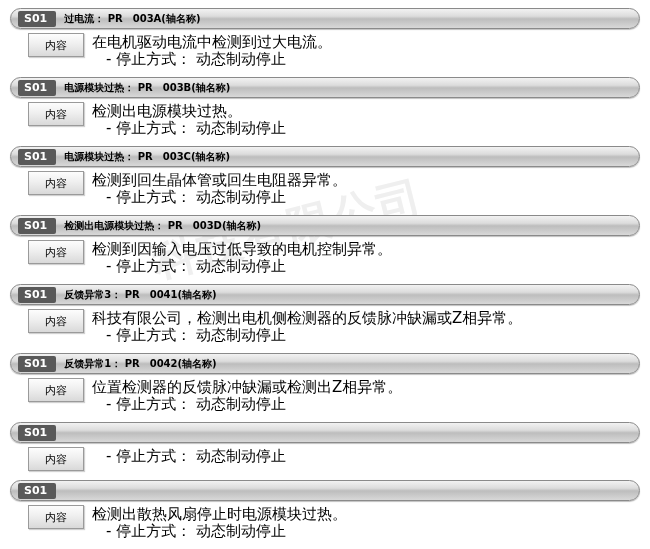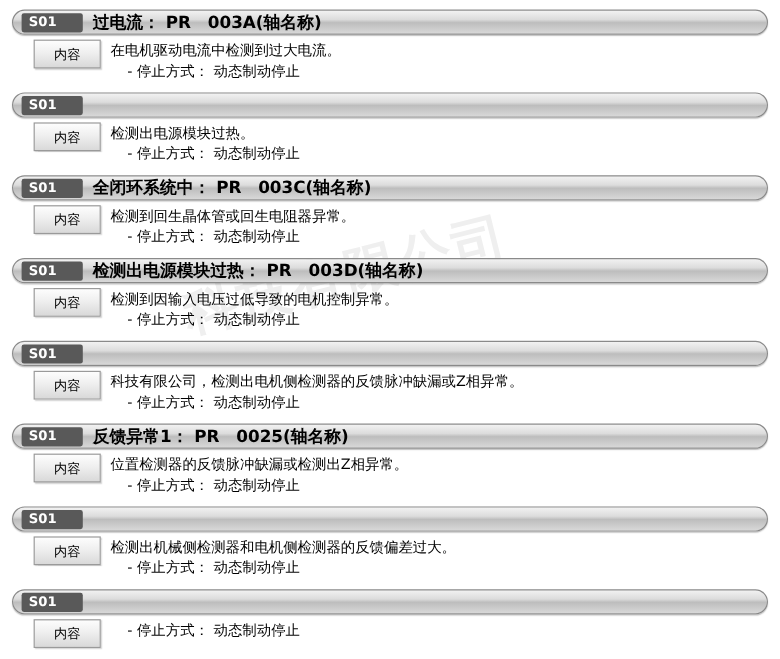--- a/index.html
+++ b/index.html
@@ -50,27 +50,27 @@
     align-items: center;
     padding-left: 7px;
     box-shadow: 0 1px 1px rgba(0,0,0,0.25);
   }
   .code-box {
     background: #595959;
     color: #ffffff;
     font-size: 11px;
     font-weight: bold;
     line-height: 14px;
-    padding: 1px 22px 1px 6px;
+    padding: 1px 9px 1px 6px;
     border-radius: 2px;
     margin-right: 8px;
     font-family: "DejaVu Sans", "Liberation Sans", sans-serif;
   }
   .header-title {
-    font-size: 14px;
+    font-size: 10px;
     font-weight: bold;
     color: #000000;
     white-space: nowrap;
   }
   .body-row {
     display: flex;
     align-items: flex-start;
     margin-top: 4px;
     padding-left: 2px;
   }
@@ -88,21 +88,21 @@
     justify-content: center;
     font-size: 11px;
     color: #000;
     box-shadow: 1px 1px 1px rgba(0,0,0,0.18);
   }
   .desc-cell {
     flex: 1;
     padding-top: 1px;
   }
   .desc-line {
-    font-size: 12px;
+    font-size: 15px;
     color: #000;
     line-height: 17px;
     white-space: nowrap;
   }
   .desc-line.sub {
     padding-left: 14px;
   }
 </style>
 </head>
 <body>
@@ -119,33 +119,34 @@
           <div class="label-cell">内容</div>
           <div class="desc-cell">
             <div class="desc-line">在电机驱动电流中检测到过大电流。</div>
             <div class="desc-line sub">- 停止方式： 动态制动停止</div>
           </div>
         </div>
       </div>
       <div class="entry">
         <div class="header-bar">
           <span class="code-box">S01</span>
+          <span class="header-title">电源模块过热： PR 003B(轴名称)</span>
         </div>
         <div class="body-row">
           <div class="label-cell">内容</div>
           <div class="desc-cell">
             <div class="desc-line">检测出电源模块过热。</div>
             <div class="desc-line sub">- 停止方式： 动态制动停止</div>
           </div>
         </div>
       </div>
       <div class="entry">
         <div class="header-bar">
           <span class="code-box">S01</span>
-          <span class="header-title">全闭环系统中： PR 003C(轴名称)</span>
+          <span class="header-title">电源模块过热： PR 003C(轴名称)</span>
         </div>
         <div class="body-row">
           <div class="label-cell">内容</div>
           <div class="desc-cell">
             <div class="desc-line">检测到回生晶体管或回生电阻器异常。</div>
             <div class="desc-line sub">- 停止方式： 动态制动停止</div>
           </div>
         </div>
       </div>
       <div class="entry">
@@ -157,59 +158,60 @@
           <div class="label-cell">内容</div>
           <div class="desc-cell">
             <div class="desc-line">检测到因输入电压过低导致的电机控制异常。</div>
             <div class="desc-line sub">- 停止方式： 动态制动停止</div>
           </div>
         </div>
       </div>
       <div class="entry">
         <div class="header-bar">
           <span class="code-box">S01</span>
+          <span class="header-title">反馈异常3： PR 0041(轴名称)</span>
         </div>
         <div class="body-row">
           <div class="label-cell">内容</div>
           <div class="desc-cell">
             <div class="desc-line">科技有限公司，检测出电机侧检测器的反馈脉冲缺漏或Z相异常。</div>
             <div class="desc-line sub">- 停止方式： 动态制动停止</div>
           </div>
         </div>
       </div>
       <div class="entry">
         <div class="header-bar">
           <span class="code-box">S01</span>
-          <span class="header-title">反馈异常1： PR 0025(轴名称)</span>
+          <span class="header-title">反馈异常1： PR 0042(轴名称)</span>
         </div>
         <div class="body-row">
           <div class="label-cell">内容</div>
           <div class="desc-cell">
             <div class="desc-line">位置检测器的反馈脉冲缺漏或检测出Z相异常。</div>
             <div class="desc-line sub">- 停止方式： 动态制动停止</div>
           </div>
         </div>
       </div>
       <div class="entry">
         <div class="header-bar">
           <span class="code-box">S01</span>
         </div>
         <div class="body-row">
           <div class="label-cell">内容</div>
           <div class="desc-cell">
-            <div class="desc-line">检测出机械侧检测器和电机侧检测器的反馈偏差过大。</div>
-            <div class="desc-line sub">- 停止方式： 动态制动停止</div>
-          </div>
-        </div>
-      </div>
-      <div class="entry">
-        <div class="header-bar">
-          <span class="code-box">S01</span>
-        </div>
-        <div class="body-row">
-          <div class="label-cell">内容</div>
-          <div class="desc-cell">
+            <div class="desc-line sub">- 停止方式： 动态制动停止</div>
+          </div>
+        </div>
+      </div>
+      <div class="entry">
+        <div class="header-bar">
+          <span class="code-box">S01</span>
+        </div>
+        <div class="body-row">
+          <div class="label-cell">内容</div>
+          <div class="desc-cell">
+            <div class="desc-line">检测出散热风扇停止时电源模块过热。</div>
             <div class="desc-line sub">- 停止方式： 动态制动停止</div>
           </div>
         </div>
       </div>
     </div>
 </div>
 
 </body></html>

